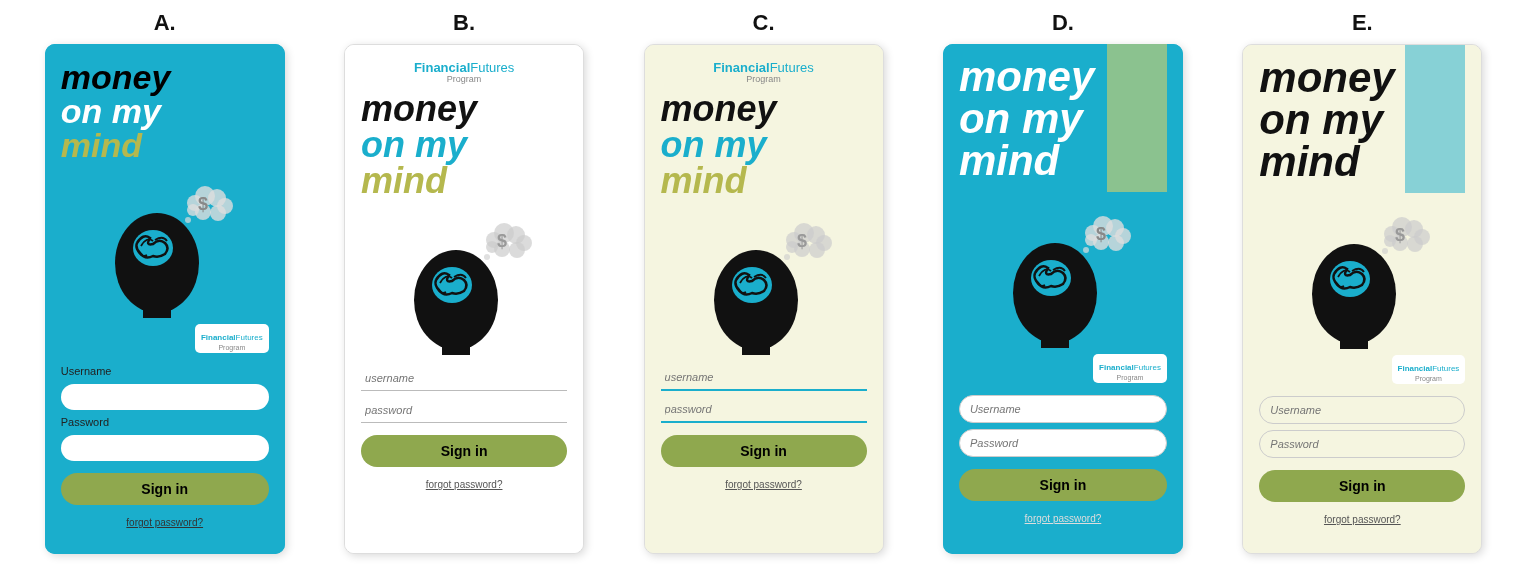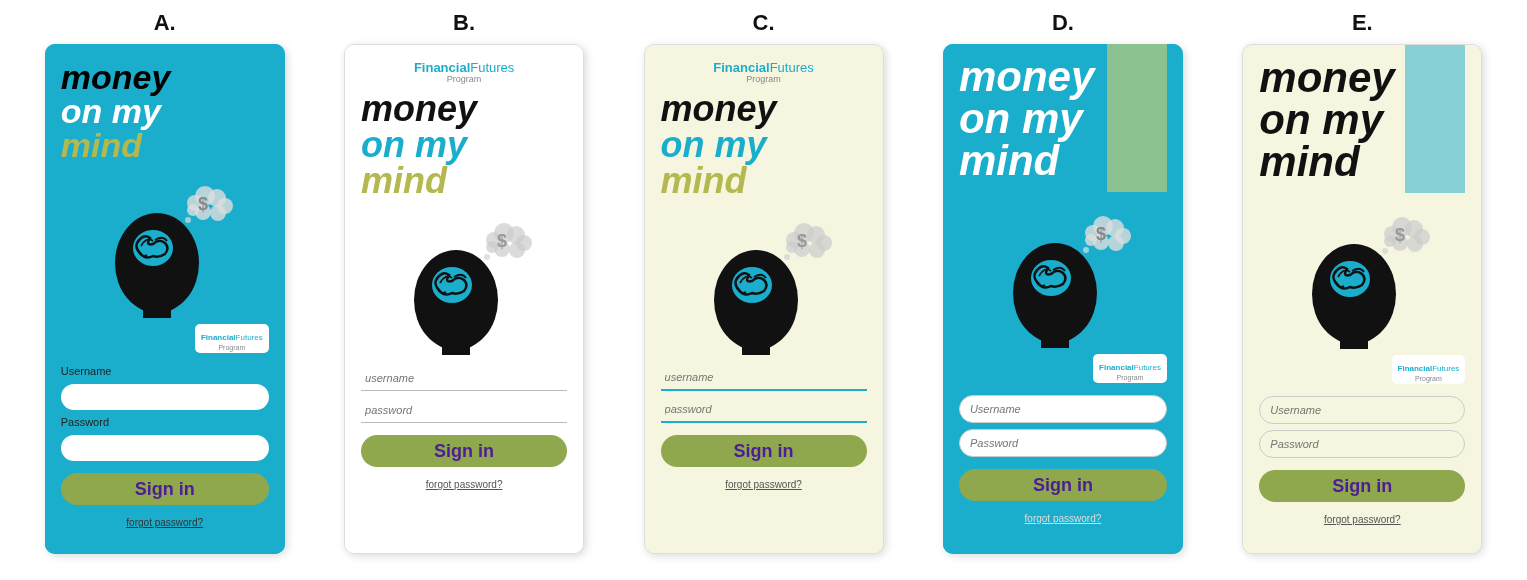--- a/index.html
+++ b/index.html
@@ -260,22 +260,22 @@
       outline: none;
       color: #999;
     }
 
     .btn-sign-in {
       width: 100%;
       height: 32px;
       border-radius: 16px;
       border: none;
       background: #8fa84e;
-      color: #4c1d95;
-      font-size: 18px;
+      color: #000000;
+      font-size: 14px;
       font-weight: bold;
       cursor: pointer;
       margin-top: 6px;
     }
 
     .forgot-password {
       font-size: 10px;
       color: #333;
       text-align: center;
       margin-top: 6px;

